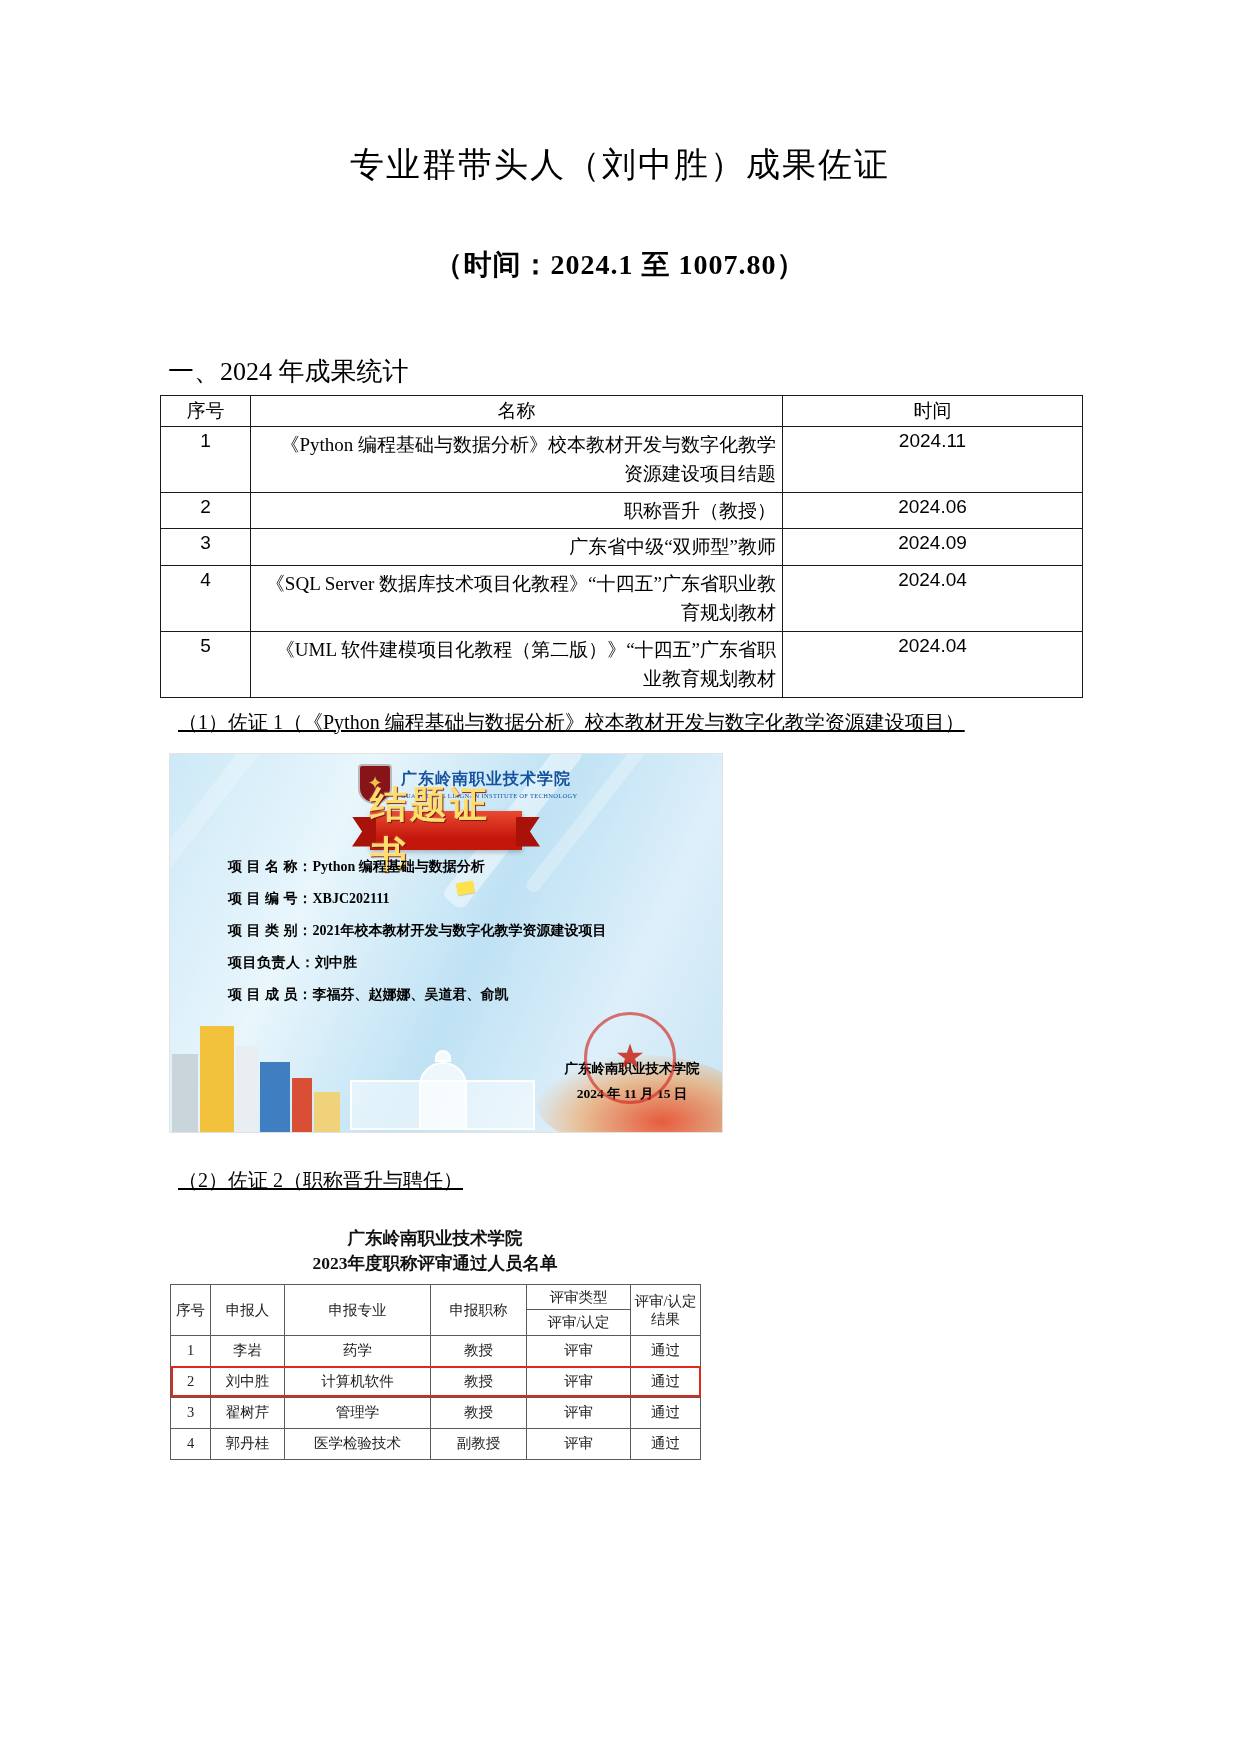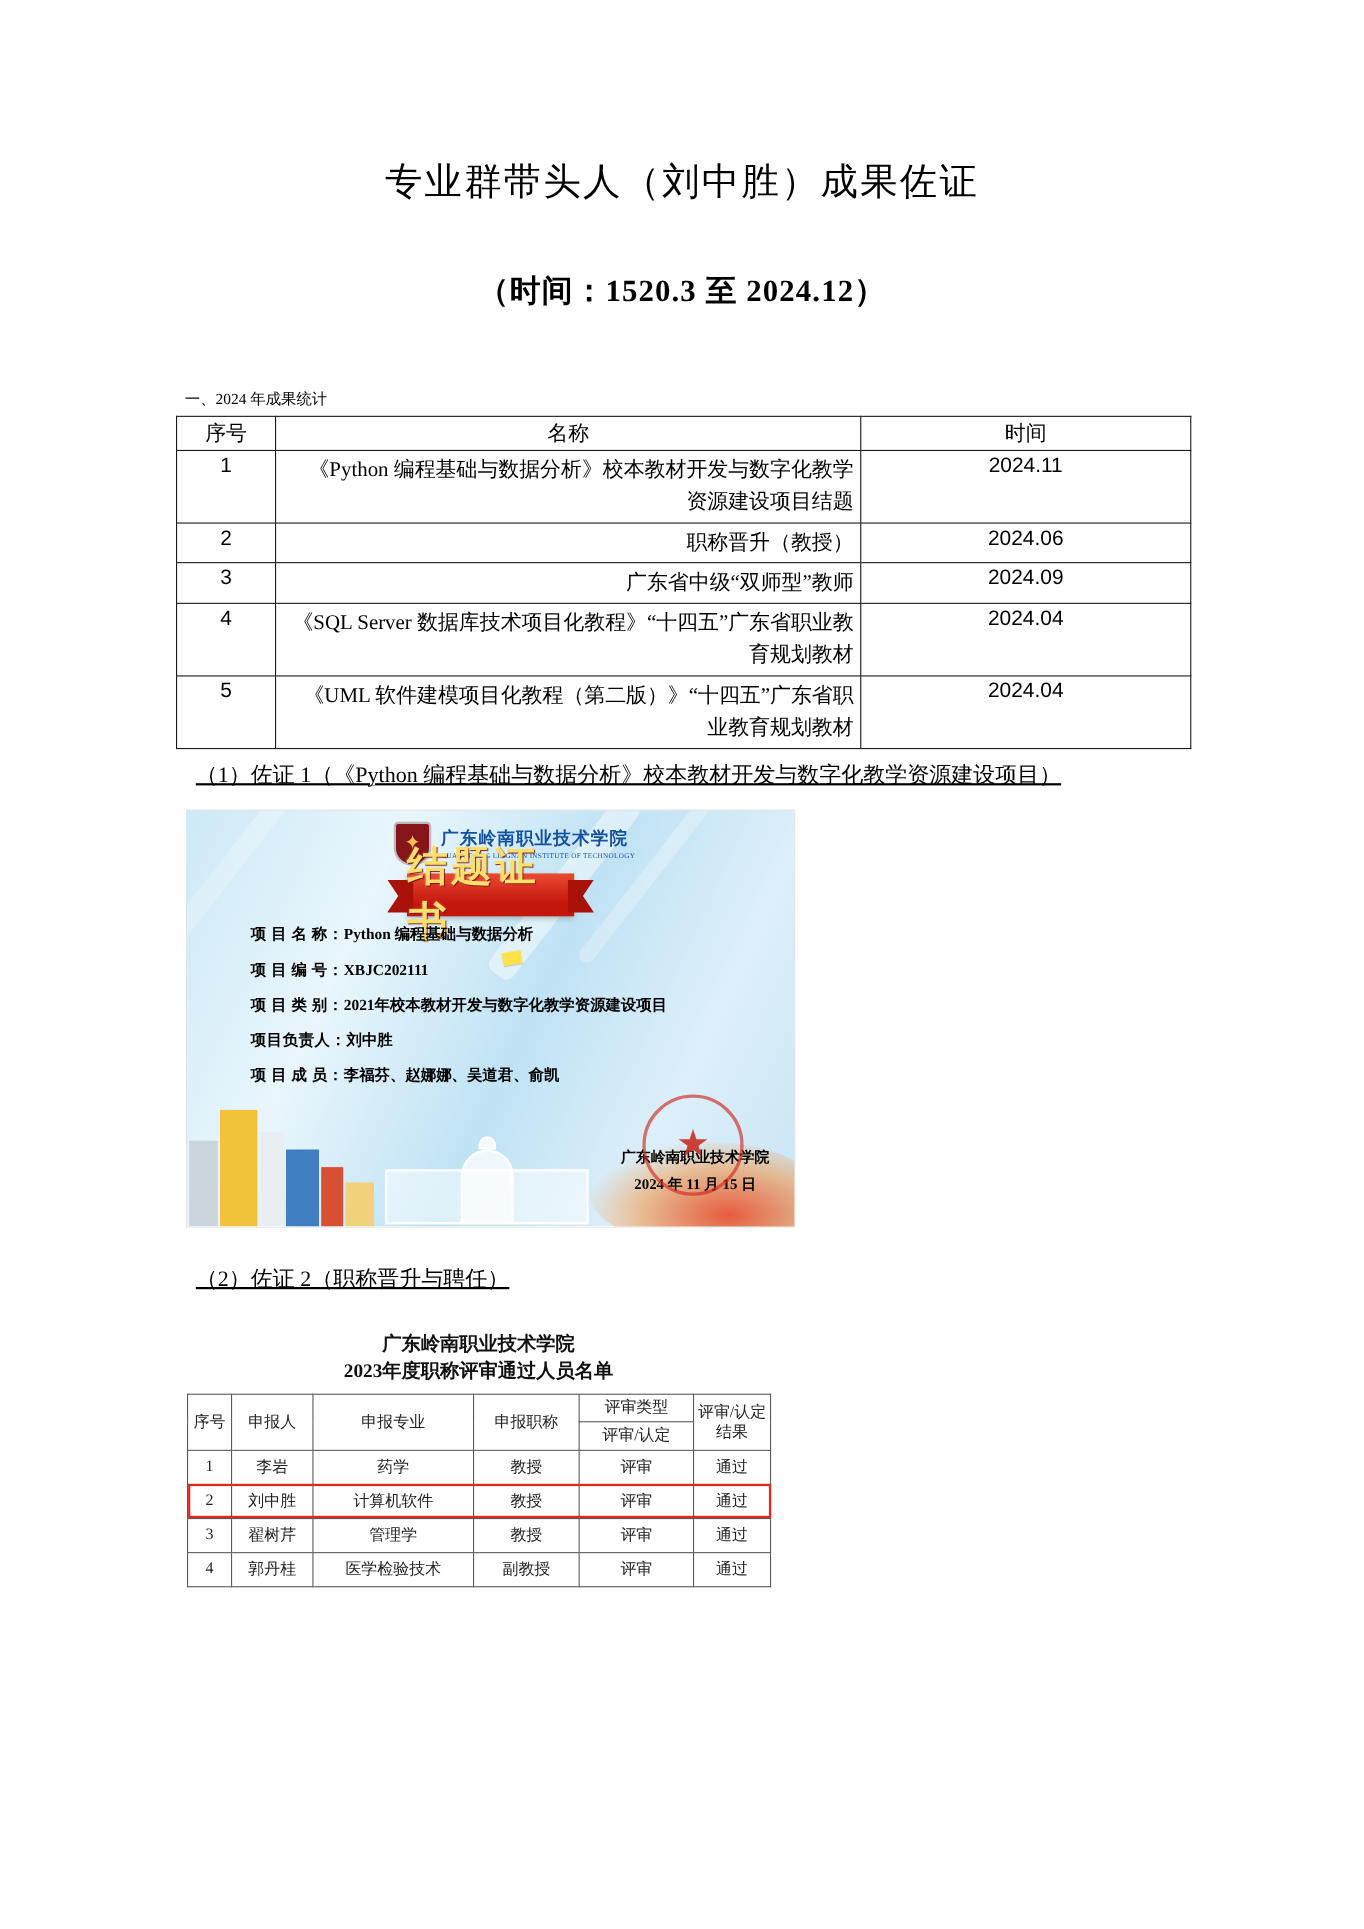--- a/index.html
+++ b/index.html
@@ -10,21 +10,21 @@
     margin:0 auto;
     background:#ffffff;
     padding:142px 158px 0 158px;
     font-family:"Liberation Serif","DejaVu Serif",serif;
     color:#000;
     overflow:hidden;
   }
   .doc-title { text-align:center; font-size:34px; font-weight:normal; letter-spacing:2px; }
   .doc-subtitle { text-align:center; font-size:28px; font-weight:bold; margin-top:58px; letter-spacing:1px; }
 
-  .sec-heading { font-size:14px; margin-top:70px; margin-left:10px; }
+  .sec-heading { font-size:26px; margin-top:70px; margin-left:10px; }
   .sec-heading.s2 { margin-top:22px; }
 
   
   .stats-table { width:922px; border-collapse:collapse; table-layout:fixed; margin-top:6px; margin-left:2px; }
   .stats-table th, .stats-table td { border:1.5px solid #1a1a1a; font-size:19px; vertical-align:top; padding:3px 6px; }
   .stats-table th { font-weight:normal; text-align:center; padding:2px; height:28px; }
   .c-no, .c-time { text-align:center; font-family:"Liberation Sans","DejaVu Sans",sans-serif; font-size:18px; }
   .c-name { text-align:right; padding-left:12px !important; line-height:1.55; }
   .stats-table td { height:30px; }
 
@@ -101,21 +101,21 @@
   .roster-table td { height:31px; }
   .roster-table th { height:22px; line-height:1.25; }
   tr.highlight { outline:2.5px solid #e0291c; outline-offset:-2px; }
 </style>
 </head>
 <body>
 
 <div class="page">
 
   <h1 class="doc-title">专业群带头人（刘中胜）成果佐证</h1>
-  <h2 class="doc-subtitle">（时间：1520.3  至  2024.12）</h2>
+  <h2 class="doc-subtitle">（时间：2024.1  至  1007.80）</h2>
 
   <div class="sec-heading">一、2024 年成果统计</div>
 
   <table class="stats-table">
     <colgroup>
         <col style="width:90px">
         <col style="width:532px">
         <col style="width:300px">
       </colgroup>
     <thead>

